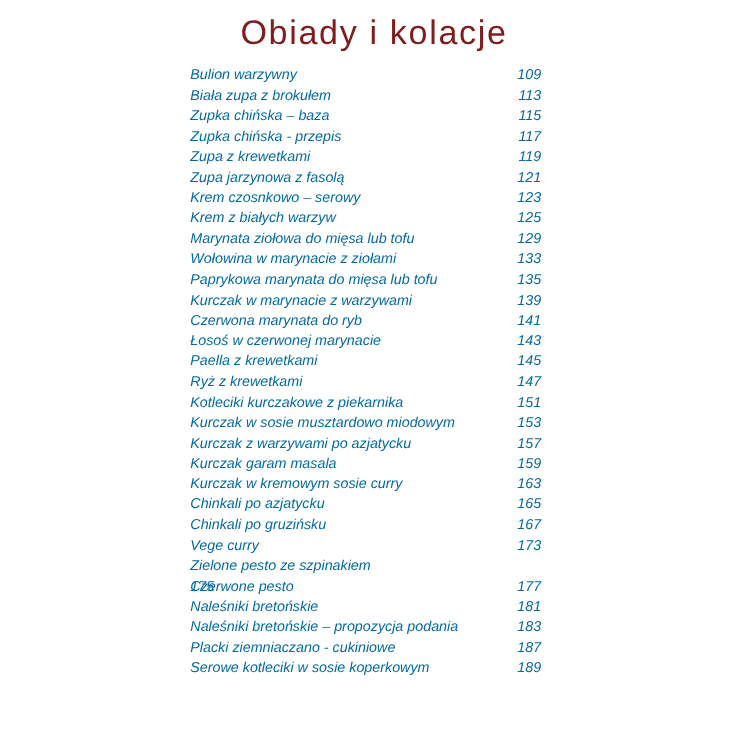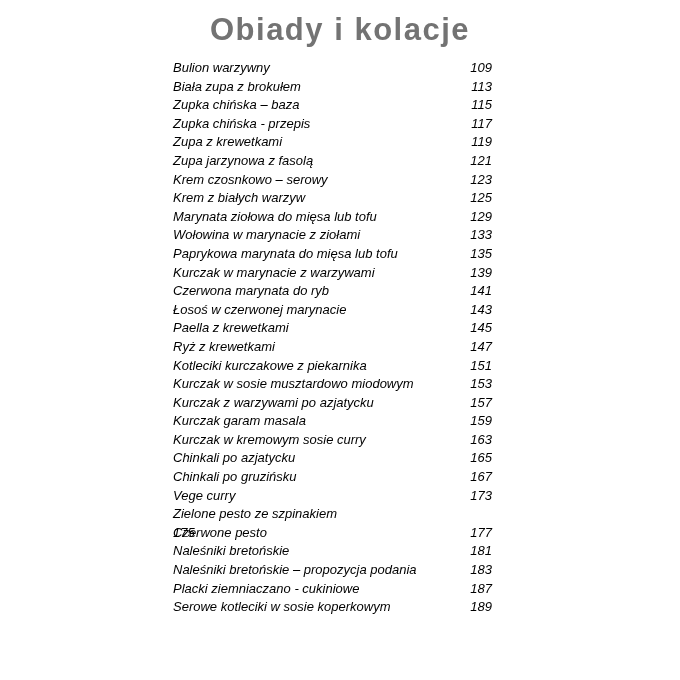--- a/index.html
+++ b/index.html
@@ -17,41 +17,41 @@
     height: 680px;
     background: #ffffff;
   }
   .title {
     position: absolute;
     top: 12px;
     left: 0;
     width: 680px;
     text-align: center;
     font-family: "Liberation Sans", sans-serif;
-    font-weight: 700;
+    font-weight: 400;
     font-size: 31px;
     letter-spacing: 1.5px;
-    color: #737373;
+    color: #7f1d1d;
     margin: 0;
   }
   .toc {
     position: absolute;
     top: 59px;
     left: 173px;
     width: 319px;
   }
   .toc-row {
     display: flex;
     justify-content: space-between;
     align-items: baseline;
     height: 18.6px;
     line-height: 18.6px;
     font-style: italic;
     font-size: 13px;
-    color: #000000;
+    color: #0369a1;
   }
   .toc-label {
     white-space: nowrap;
     text-align: left;
   }
   .toc-page {
     white-space: nowrap;
     text-align: right;
     font-style: italic;
   }

